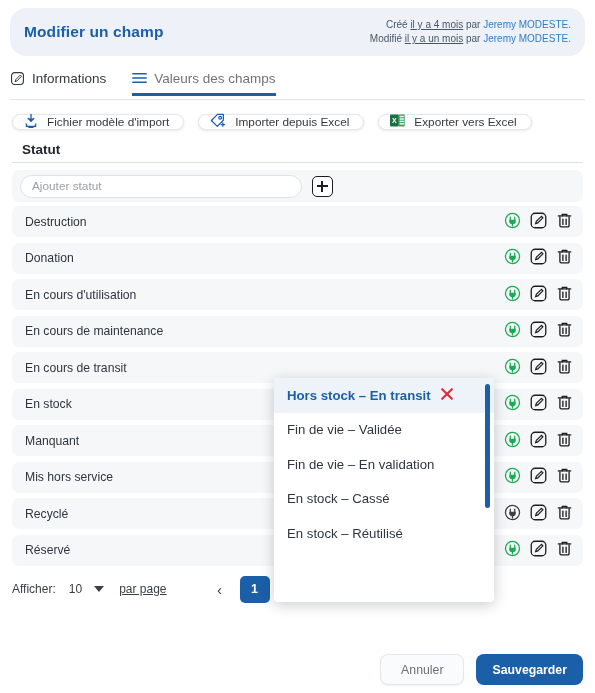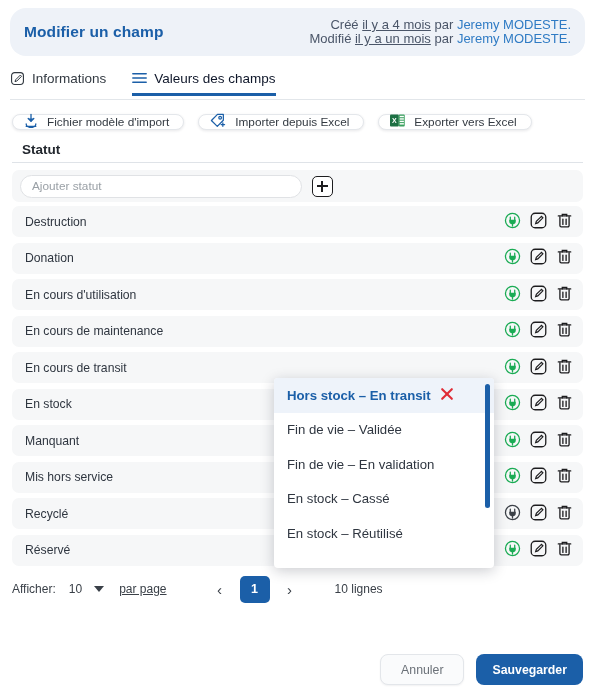--- a/index.html
+++ b/index.html
@@ -25,21 +25,21 @@
     padding:0 14px;
   }
   .page-title{
     font-size:15.5px;
     font-weight:bold;
     color:#1b5fa8;
     letter-spacing:.1px;
   }
   .meta{
     text-align:right;
-    font-size:13px;
+    font-size:10px;
     line-height:14px;
     color:#4a5568;
   }
   .meta .lnk{ color:#4a5568; text-decoration:underline; }
   .meta .usr{ color:#2f7bc4; }
 
   
   .tabs{
     margin:10px 10px 0 10px;
     height:34px;
@@ -51,21 +51,21 @@
   }
   .tab{
     display:flex; align-items:center; gap:7px;
     padding-bottom:7px;
     font-size:13.5px;
     color:#333a42;
     cursor:pointer;
     border-bottom:3px solid transparent;
     margin-bottom:-1px;
   }
-  .tab.active{ color:#0f172a; border-bottom-color:#1b5fa8; }
+  .tab.active{ color:#737373; border-bottom-color:#1b5fa8; }
   .tab svg{ display:block; }
 
   
   .toolbar{
     margin:14px 12px 0 12px;
     display:flex;
     gap:14px;
   }
   .tb-btn{
     background:#fff;
@@ -144,21 +144,21 @@
     color:#2f3640;
     justify-content:space-between;
   }
   .li-actions{ display:flex;align-items:center;gap:9px; }
   .ic{ cursor:pointer; display:block; }
 
   
   .dropdown{
     position:absolute;
     left:274px; top:378px;
-    width:220px; height:190px;
+    width:220px; height:224px;
     background:#fff;
     border-radius:4px;
     box-shadow:0 3px 14px rgba(16,24,40,.22);
     overflow:hidden;
     z-index:30;
   }
   .dd-item{
     height:34.5px;
     display:flex;align-items:center;
     padding:0 13px;

